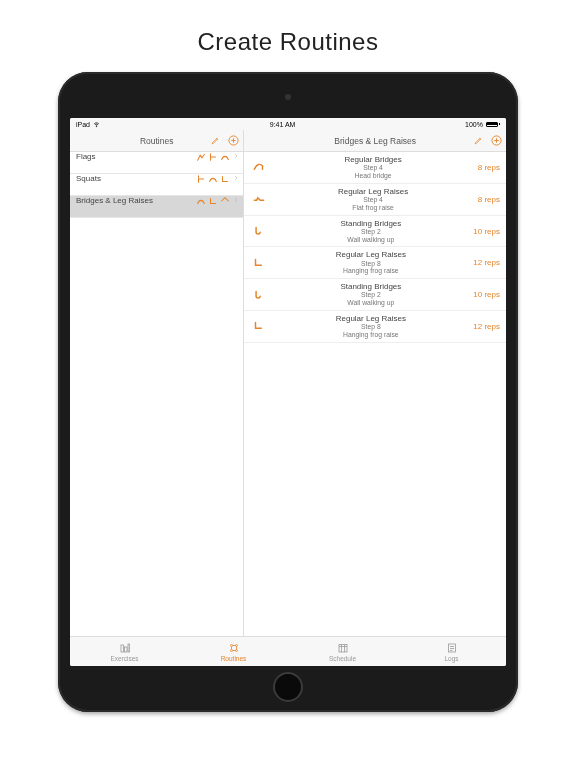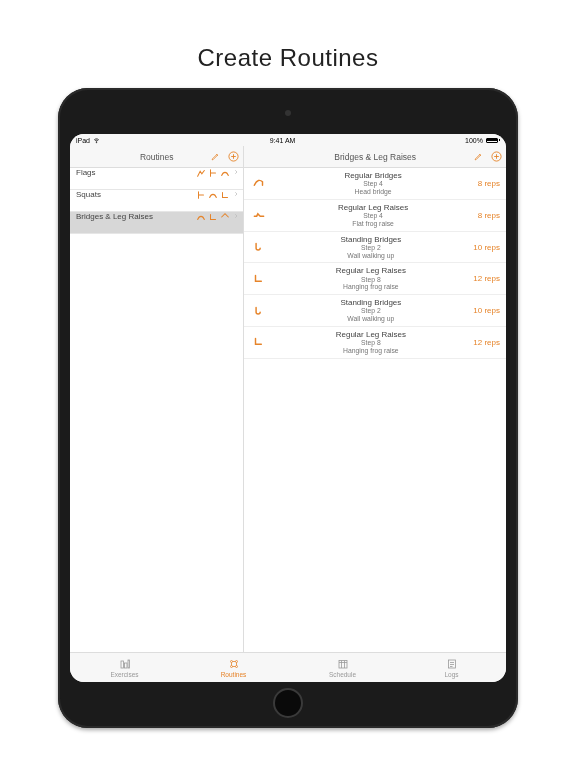--- a/index.html
+++ b/index.html
@@ -10,21 +10,21 @@
     height: 768px;
     overflow: hidden;
     display: flex;
     flex-direction: column;
     align-items: center;
   }
   .page-heading {
     font-size: 24px;
     font-weight: 300;
     color: #222;
-    margin-top: 44px;
+    margin-top: 28px;
     margin-bottom: 16px;
     letter-spacing: 0.5px;
   }
   .ipad-frame {
     width: 460px;
     height: 640px;
     background: #1b1b1b;
     border-radius: 30px;
     padding: 46px 12px 46px 12px;
     position: relative;
@@ -40,21 +40,21 @@
     position: absolute;
     bottom: 10px; left: 50%; transform: translateX(-50%);
     width: 30px; height: 30px; border-radius: 50%;
     background: #0a0a0a;
     border: 2px solid #3a3a3a;
   }
   .screen {
     width: 100%;
     height: 100%;
     background: #f7f7f7;
-    border-radius: 14px;
+    border-radius: 2px;
     overflow: hidden;
     display: flex;
     flex-direction: column;
     font-size: 8px;
   }
   .status-bar {
     height: 12px;
     background: #f7f7f7;
     display: flex;
     align-items: center;

